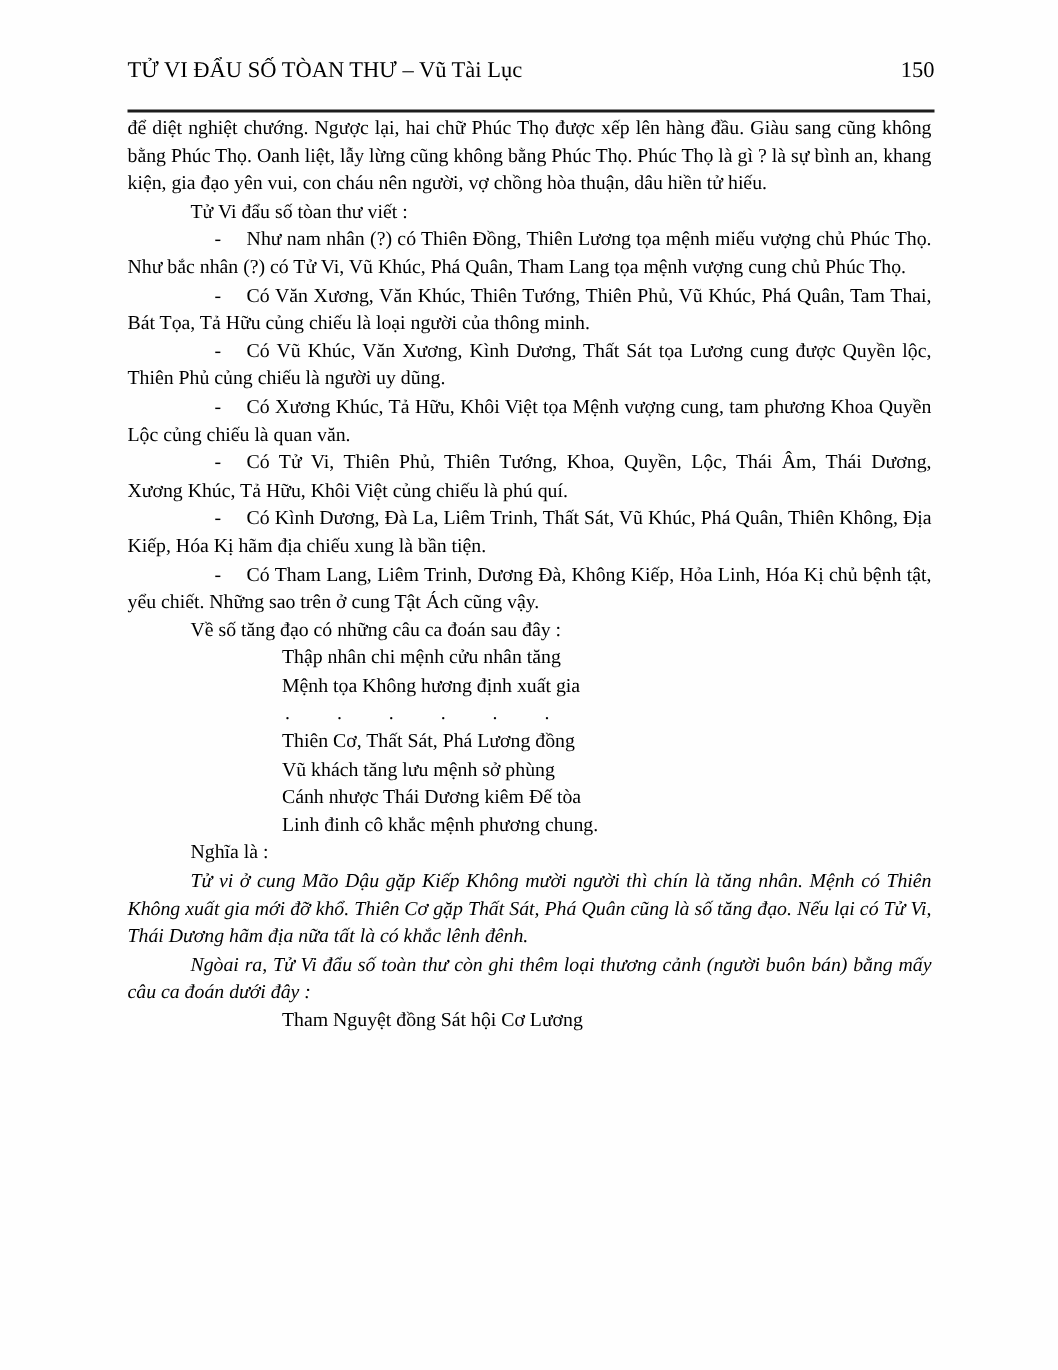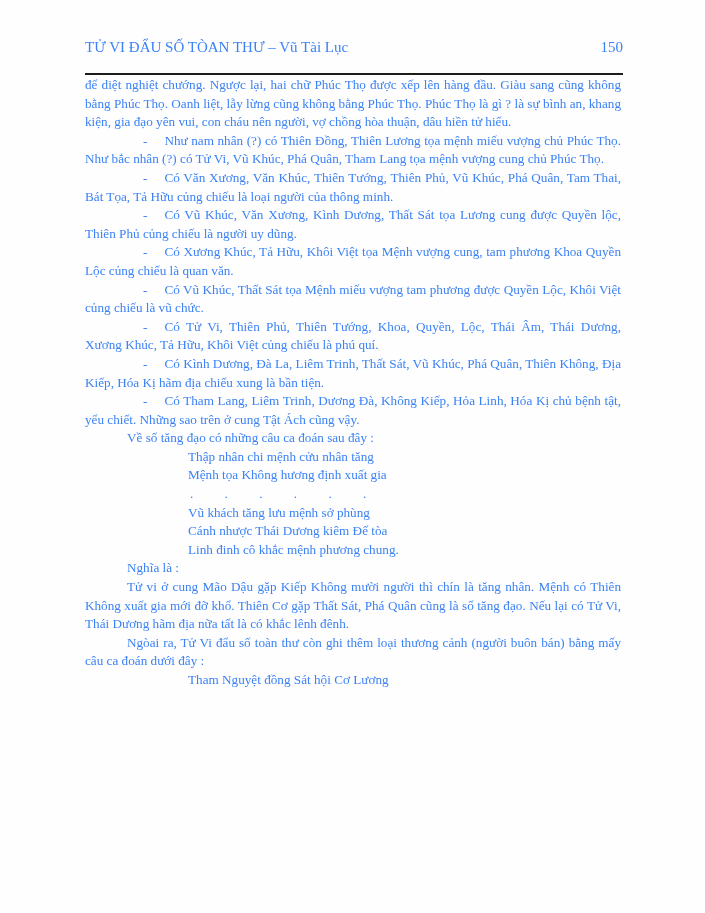--- a/index.html
+++ b/index.html
@@ -2,21 +2,21 @@
 <html lang="vi"><head>
 <meta charset="utf-8">
 <style>
   html, body { margin: 0; padding: 0; background: #ffffff; }
   .page {
     position: relative;
     width: 705px;
     height: 913px;
     background: #fefefe;
     font-family: "Liberation Serif", "DejaVu Serif", serif;
-    color: #3b82f6;
+    color: #000000;
     overflow: hidden;
   }
   .hdr-title {
     position: absolute;
     left: 85px;
     top: 39px;
     font-size: 15px;
     white-space: nowrap;
   }
   .hdr-page {
@@ -36,21 +36,21 @@
   .flow {
     position: absolute;
     left: 85px;
     top: 76px;
     width: 536px;
     font-size: 13.2px;
     line-height: 18.6px;
     text-align: justify;
   }
   .flow p { margin: 0; padding: 0; }
-  .para.ind  { text-indent: 42px; }
+  .para.ind  { text-indent: 42px; font-style: italic; }
   .lead      { text-indent: 42px; }
   .item      { text-indent: 58px; }
   .gap { display: inline-block; width: 17px; }
   .verse-line { margin-left: 103px; text-align: left; }
   .dots-line  {
     margin-left: 105px;
     text-align: left;
     word-spacing: 24px;
     letter-spacing: 2px;
   }
@@ -58,32 +58,33 @@
 </head>
 <body>
 
 <div class="page">
   <div class="hdr-title">TỬ VI ĐẨU SỐ TÒAN THƯ – Vũ Tài Lục</div>
   <div class="hdr-page">150</div>
   <div class="hdr-rule"></div>
 
   <div class="flow" id="doc-body">
       <p class="para">để diệt nghiệt chướng. Ngược lại, hai chữ Phúc Thọ được xếp lên hàng đầu. Giàu sang cũng không bằng Phúc Thọ. Oanh liệt, lẫy lừng cũng không bằng Phúc Thọ. Phúc Thọ là gì ? là sự bình an, khang kiện, gia đạo yên vui, con cháu nên người, vợ chồng hòa thuận, dâu hiền tử hiếu.</p>
+      <p class="lead">Tử Vi đẩu số tòan thư viết :</p>
       <p class="item"><span class="marker">-</span><span class="gap"></span><span>Như nam nhân (?) có Thiên Đồng, Thiên Lương tọa mệnh miếu vượng chủ Phúc Thọ. Như bắc nhân (?) có Tử Vi, Vũ Khúc, Phá Quân, Tham Lang tọa mệnh vượng cung chủ Phúc Thọ.</span></p>
       <p class="item"><span class="marker">-</span><span class="gap"></span><span>Có Văn Xương, Văn Khúc, Thiên Tướng, Thiên Phủ, Vũ Khúc, Phá Quân, Tam Thai, Bát Tọa, Tả Hữu củng chiếu là loại người của thông minh.</span></p>
       <p class="item"><span class="marker">-</span><span class="gap"></span><span>Có Vũ Khúc, Văn Xương, Kình Dương, Thất Sát tọa Lương cung được Quyền lộc, Thiên Phủ củng chiếu là người uy dũng.</span></p>
       <p class="item"><span class="marker">-</span><span class="gap"></span><span>Có Xương Khúc, Tả Hữu, Khôi Việt tọa Mệnh vượng cung, tam phương Khoa Quyền Lộc củng chiếu là quan văn.</span></p>
-      <p class="item"><span class="marker">-</span><span class="gap"></span><span>Có Vũ Khúc, Thất Sát tọa Mệnh miếu vượng tam phương được Quyền Lộc, Khôi Việt củng chiếu là vũ chức.</span></p>
       <p class="item"><span class="marker">-</span><span class="gap"></span><span>Có Tử Vi, Thiên Phủ, Thiên Tướng, Khoa, Quyền, Lộc, Thái Âm, Thái Dương, Xương Khúc, Tả Hữu, Khôi Việt củng chiếu là phú quí.</span></p>
       <p class="item"><span class="marker">-</span><span class="gap"></span><span>Có Kình Dương, Đà La, Liêm Trinh, Thất Sát, Vũ Khúc, Phá Quân, Thiên Không, Địa Kiếp, Hóa Kị hãm địa chiếu xung là bần tiện.</span></p>
       <p class="item"><span class="marker">-</span><span class="gap"></span><span>Có Tham Lang, Liêm Trinh, Dương Đà, Không Kiếp, Hỏa Linh, Hóa Kị chủ bệnh tật, yểu chiết. Những sao trên ở cung Tật Ách cũng vậy.</span></p>
       <p class="lead">Về số tăng đạo có những câu ca đoán sau đây :</p>
       <div class="verse-line">Thập nhân chi mệnh cửu nhân tăng</div>
       <div class="verse-line">Mệnh tọa Không hương định xuất gia</div>
       <div class="dots-line">. . . . . .</div>
+      <div class="verse-line">Thiên Cơ, Thất Sát, Phá Lương đồng</div>
       <div class="verse-line">Vũ khách tăng lưu mệnh sở phùng</div>
       <div class="verse-line">Cánh nhược Thái Dương kiêm Đế tòa</div>
       <div class="verse-line">Linh đinh cô khắc mệnh phương chung.</div>
       <p class="lead">Nghĩa là :</p>
       <p class="para ind">Tử vi ở cung Mão Dậu gặp Kiếp Không mười người thì chín là tăng nhân. Mệnh có Thiên Không xuất gia mới đỡ khổ. Thiên Cơ gặp Thất Sát, Phá Quân cũng là số tăng đạo. Nếu lại có Tử Vi, Thái Dương hãm địa nữa tất là có khắc lênh đênh.</p>
       <p class="para ind">Ngòai ra, Tử Vi đẩu số toàn thư còn ghi thêm loại thương cảnh (người buôn bán) bằng mấy câu ca đoán dưới đây :</p>
       <div class="verse-line">Tham Nguyệt đồng Sát hội Cơ Lương</div>
     </div>
 </div>
 

